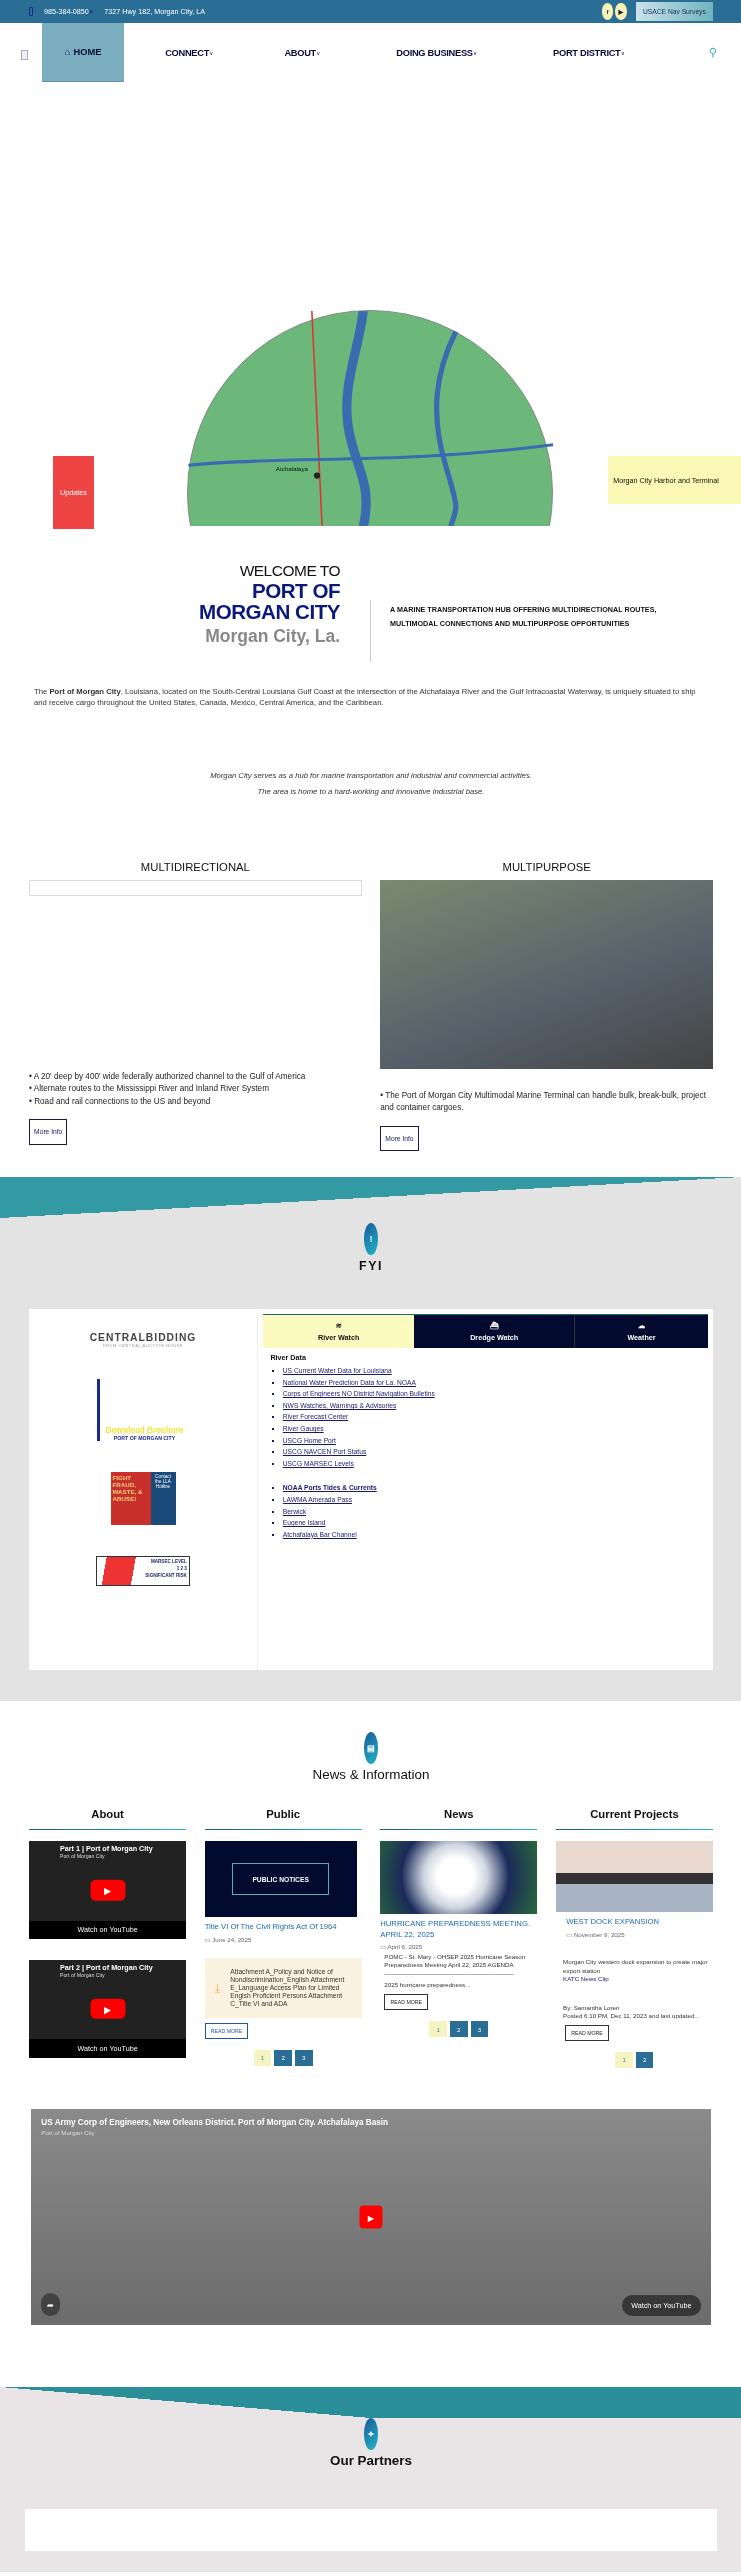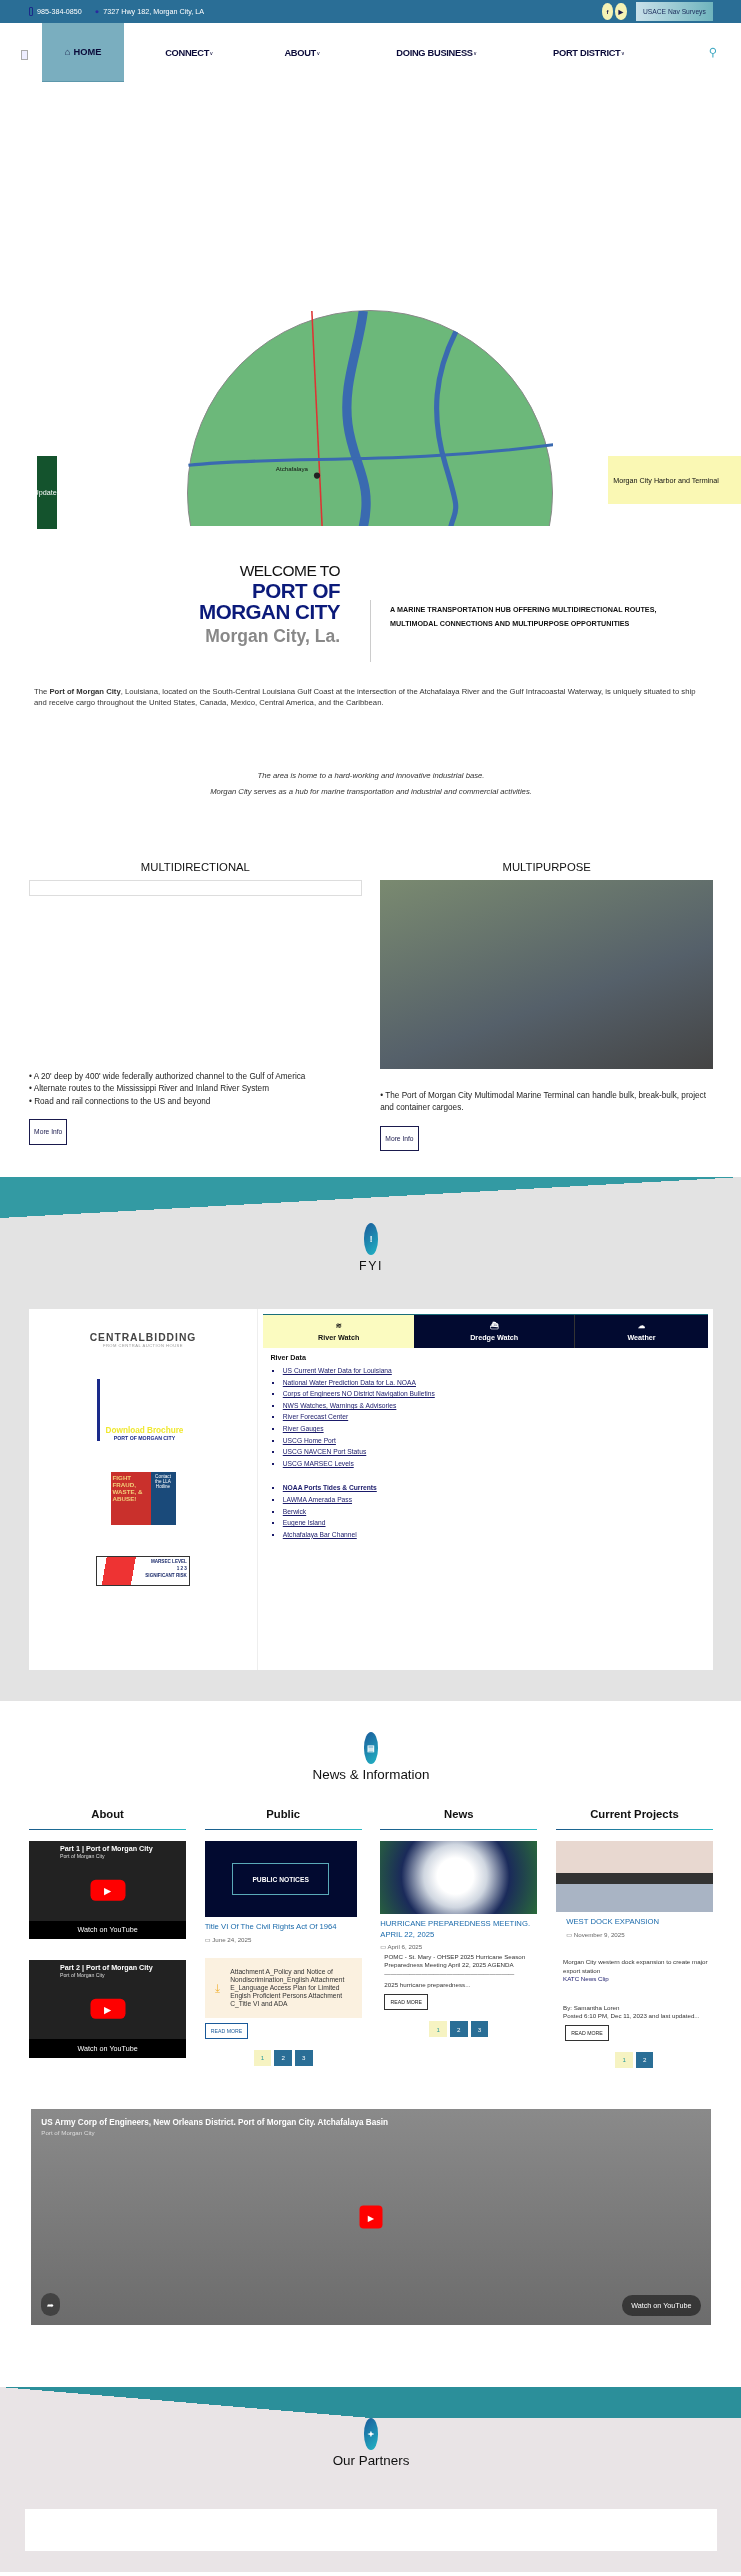--- a/index.html
+++ b/index.html
@@ -1,53 +1,53 @@
 <!DOCTYPE html>
 <html style="font-size:8.2px"><head>
 <meta charset="utf-8">
 <style>
 *{box-sizing:border-box;margin:0;padding:0}
 body{width:742px;font-family:"Liberation Sans",sans-serif;color:#222;background:#fff;overflow-x:hidden}
 a{color:inherit}
 .topbar{height:23px;background:#2a6e96;display:flex;align-items:center;padding:0 29px;color:#fff;font-size:7.2px;font-family:"Liberation Sans",sans-serif}
-.topbar .item{display:flex;align-items:center;gap:4px;margin-right:13px}
+.topbar .item{display:flex;align-items:center;gap:11px;margin-right:0}
 .topbar .spacer{flex:1}
 .topbar .soc{width:11.3px;height:16.5px;border-radius:50%;background:#f6f3b5;color:#1a1a4d;display:flex;align-items:center;justify-content:center;font-weight:bold;font-size:6.2px;margin-left:2.1px}
 .topbar .usace{margin-left:9.3px;background:linear-gradient(90deg,#c9e1ea,#6fb4bd);color:#1a2a5a;font-size:6.7px;padding:5.2px 7.2px;height:18.5px;display:flex;align-items:center}
 .nav{height:59px;display:flex;align-items:flex-start;padding-left:20.6px;position:relative}
 .nav .logo{width:7.2px;height:10.3px;margin-top:27px;border:0.5px solid #aaa;background:#eef}
 .nav .home{width:82px;height:59px;background:#7aaebf;display:flex;align-items:center;justify-content:center;margin-left:14.4px;font-weight:bold;font-size:9.3px;color:#0b0b3a;gap:3.1px;border-bottom:1.5px solid #5c97ab}
 .nav .menu{display:flex;align-items:center;height:59px}
 .nav .menu .mi{font-weight:bold;color:#0b0b3a;font-size:9.3px;letter-spacing:-0.3px}
 .nav .search{position:absolute;right:25px;top:23px;color:#3aa6c0;font-size:11.3px}
 .hero{height:361px;background:#fff;position:relative}
 .map{position:absolute;left:187px;top:228px;width:366px;height:216px;overflow:hidden}
 .map .disc{position:absolute;left:0;top:0;width:366px;height:366px;border-radius:50%;background:#6cb87a;border:1.5px solid #888}
 .tickerwrap{height:103px;position:relative}
-.upd-btn{position:absolute;left:37px;top:13.4px;width:20px;height:73px;background:#14532d;color:#fff;font-size:7.2px;display:flex;align-items:center;justify-content:center}
+.upd-btn{position:absolute;left:53px;top:13.4px;width:41px;height:73px;background:#ef4444;color:#fff;font-size:7.2px;display:flex;align-items:center;justify-content:center}
 .ticker{position:absolute;right:0;top:13.4px;width:134px;height:48px;background:#faf8b4;font-size:7.2px;color:#111;display:flex;align-items:center;padding-left:5.2px;white-space:nowrap;overflow:hidden}
 .welcome{display:flex;padding:0 0 0 0;height:124px;position:relative}
 .welcome .left{width:340px;text-align:right;padding-top:15.5px}
 .welcome .w1{font-size:15.5px;color:#111;letter-spacing:-0.5px}
 .welcome .w2{font-size:20.6px;font-weight:bold;color:#0b1a7a;line-height:1.05;letter-spacing:-0.5px}
 .welcome .w3{font-size:17.5px;color:#888;font-weight:bold;margin-top:3.1px}
 .welcome .divider{width:0.5px;height:62px;background:#ccc;margin:54px 19.6px 0 30px}
 .welcome .tag{width:289px;padding-top:57px;font-weight:bold;font-size:7.2px;line-height:14.4px;color:#111}
 .intro{padding:15.5px 34px 0;font-size:7.7px;line-height:11.3px;color:#333;height:98px}
 .quote{text-align:center;font-style:italic;font-size:7.7px;line-height:15.5px;color:#333;height:93px;padding-top:0}
 .three{display:flex;padding:0 29px;gap:18.5px}
 .three .col{flex:1}
 .three h3{text-align:center;font-weight:normal;font-size:11.3px;letter-spacing:0;margin-bottom:7.2px;color:#111}
 .img{background:#ccc;position:relative;overflow:hidden}
 .three ul{list-style:none;font-size:8.2px;line-height:12.4px;color:#222}
 .btn-more{display:inline-block;border:0.5px solid #1a1a4d;color:#1a1a4d;padding:8.2px 4.1px;font-size:6.7px;margin-top:11.3px}
 .wedge{height:41px;background:linear-gradient(to bottom right,#339aa3 50%,#e3e3e3 50%);margin-top:26px}
 .fyi{background:#e3e3e3;padding:5.2px 29px 31px}
 .sec-icon{width:14.4px;height:32px;border-radius:50%;margin:0 auto;background:linear-gradient(135deg,#1a5a9a,#22b5c5);color:#fff;display:flex;align-items:center;justify-content:center;font-weight:bold}
-.sec-title{text-align:center;font-size:12.4px;font-weight:normal;letter-spacing:1.5px;margin-top:3.1px;color:#111}
+.sec-title{text-align:center;font-size:12.4px;font-weight:bold;letter-spacing:1.5px;margin-top:3.1px;color:#111}
 .fyi-box{margin-top:36px;background:#fff;display:flex;height:361px}
 .fyi-left{width:229px;border-right:0.5px solid #eee;display:flex;flex-direction:column;align-items:center;padding-top:20.6px;gap:31px}
 .fyi-right{flex:1;padding:5.2px 5.2px}
 .tabs{display:flex;height:34px;border-top:1px solid #1a6e7a}
 .tab{display:flex;flex-direction:column;align-items:center;justify-content:center;color:#fff;background:#020a30;font-size:7.2px;font-weight:bold;gap:3.1px}
 .tab.active{background:#fbfbc0;color:#111}
 .riverdata{padding:5.2px 7.2px;font-size:6.7px}
 .riverdata h4{font-size:7.2px;margin-bottom:5.2px;color:#111}
 .riverdata ul{list-style:square;padding-left:12.4px;color:#1a1a6a}
 .riverdata li{margin-bottom:4.6px}
@@ -137,22 +137,22 @@
   </div>
   <div class="divider"></div>
   <div class="tag">A MARINE TRANSPORTATION HUB OFFERING MULTIDIRECTIONAL ROUTES, MULTIMODAL CONNECTIONS AND MULTIPURPOSE OPPORTUNITIES</div>
 </div>
 
 <div class="intro">
   <span>The </span><b>Port of Morgan City</b><span>, Louisiana, located on the South-Central Louisiana Gulf Coast at the intersection of the Atchafalaya River and the Gulf Intracoastal Waterway, is uniquely situated to ship and receive cargo throughout the United States, Canada, Mexico, Central America, and the Caribbean.</span>
 </div>
 
 <div class="quote">
+  <div>Morgan City serves as a hub for marine transportation and industrial and commercial activities.</div>
   <div>The area is home to a hard-working and innovative industrial base.</div>
-  <div>Morgan City serves as a hub for marine transportation and industrial and commercial activities.</div>
 </div>
 
 <div class="three">
   <div class="col">
     <h3>MULTIDIRECTIONAL</h3>
     <div class="img" style="height:15.5px;background:#fff;border:0.5px solid #ddd"></div>
     <ul style="margin-top:175px">
       <li>• A 20' deep by 400' wide federally authorized channel to the Gulf of America</li>
       <li>• Alternate routes to the Mississippi River and Inland River System</li>
       <li>• Road and rail connections to the US and beyond</li>

